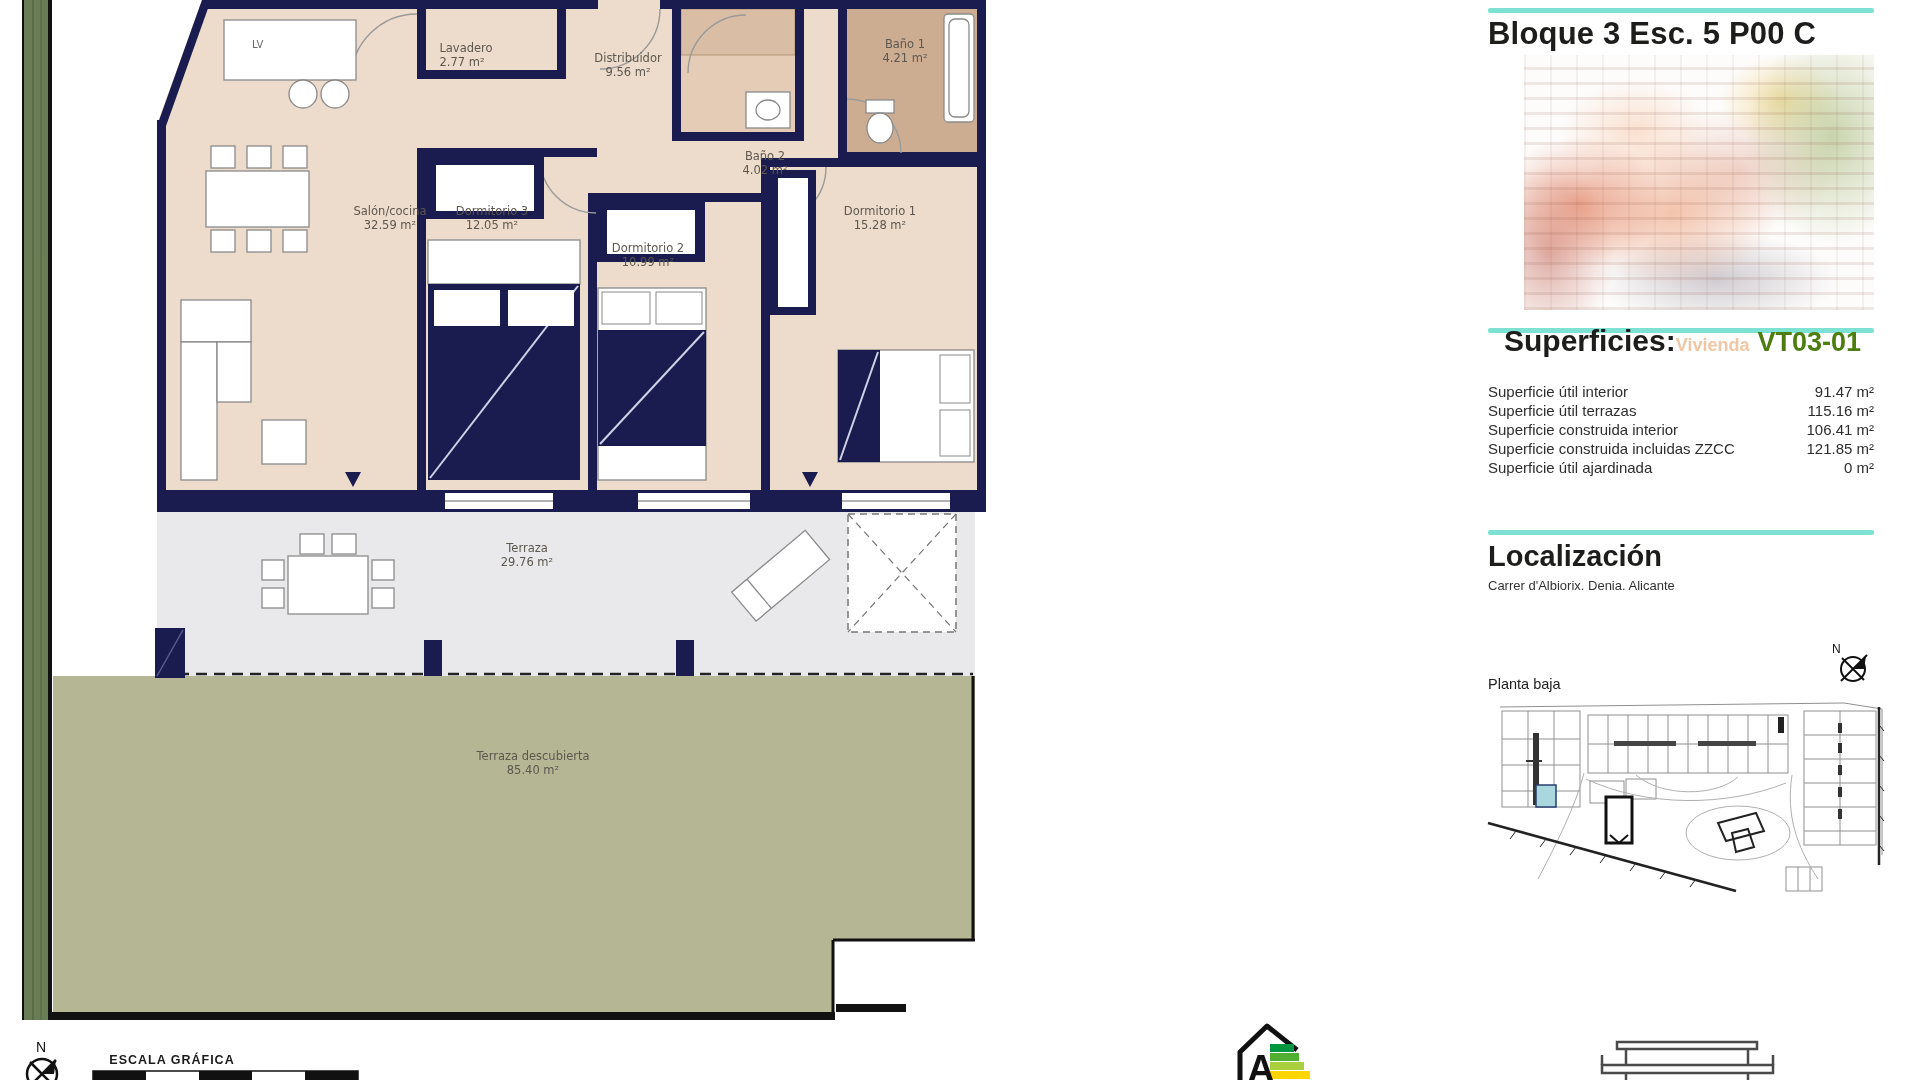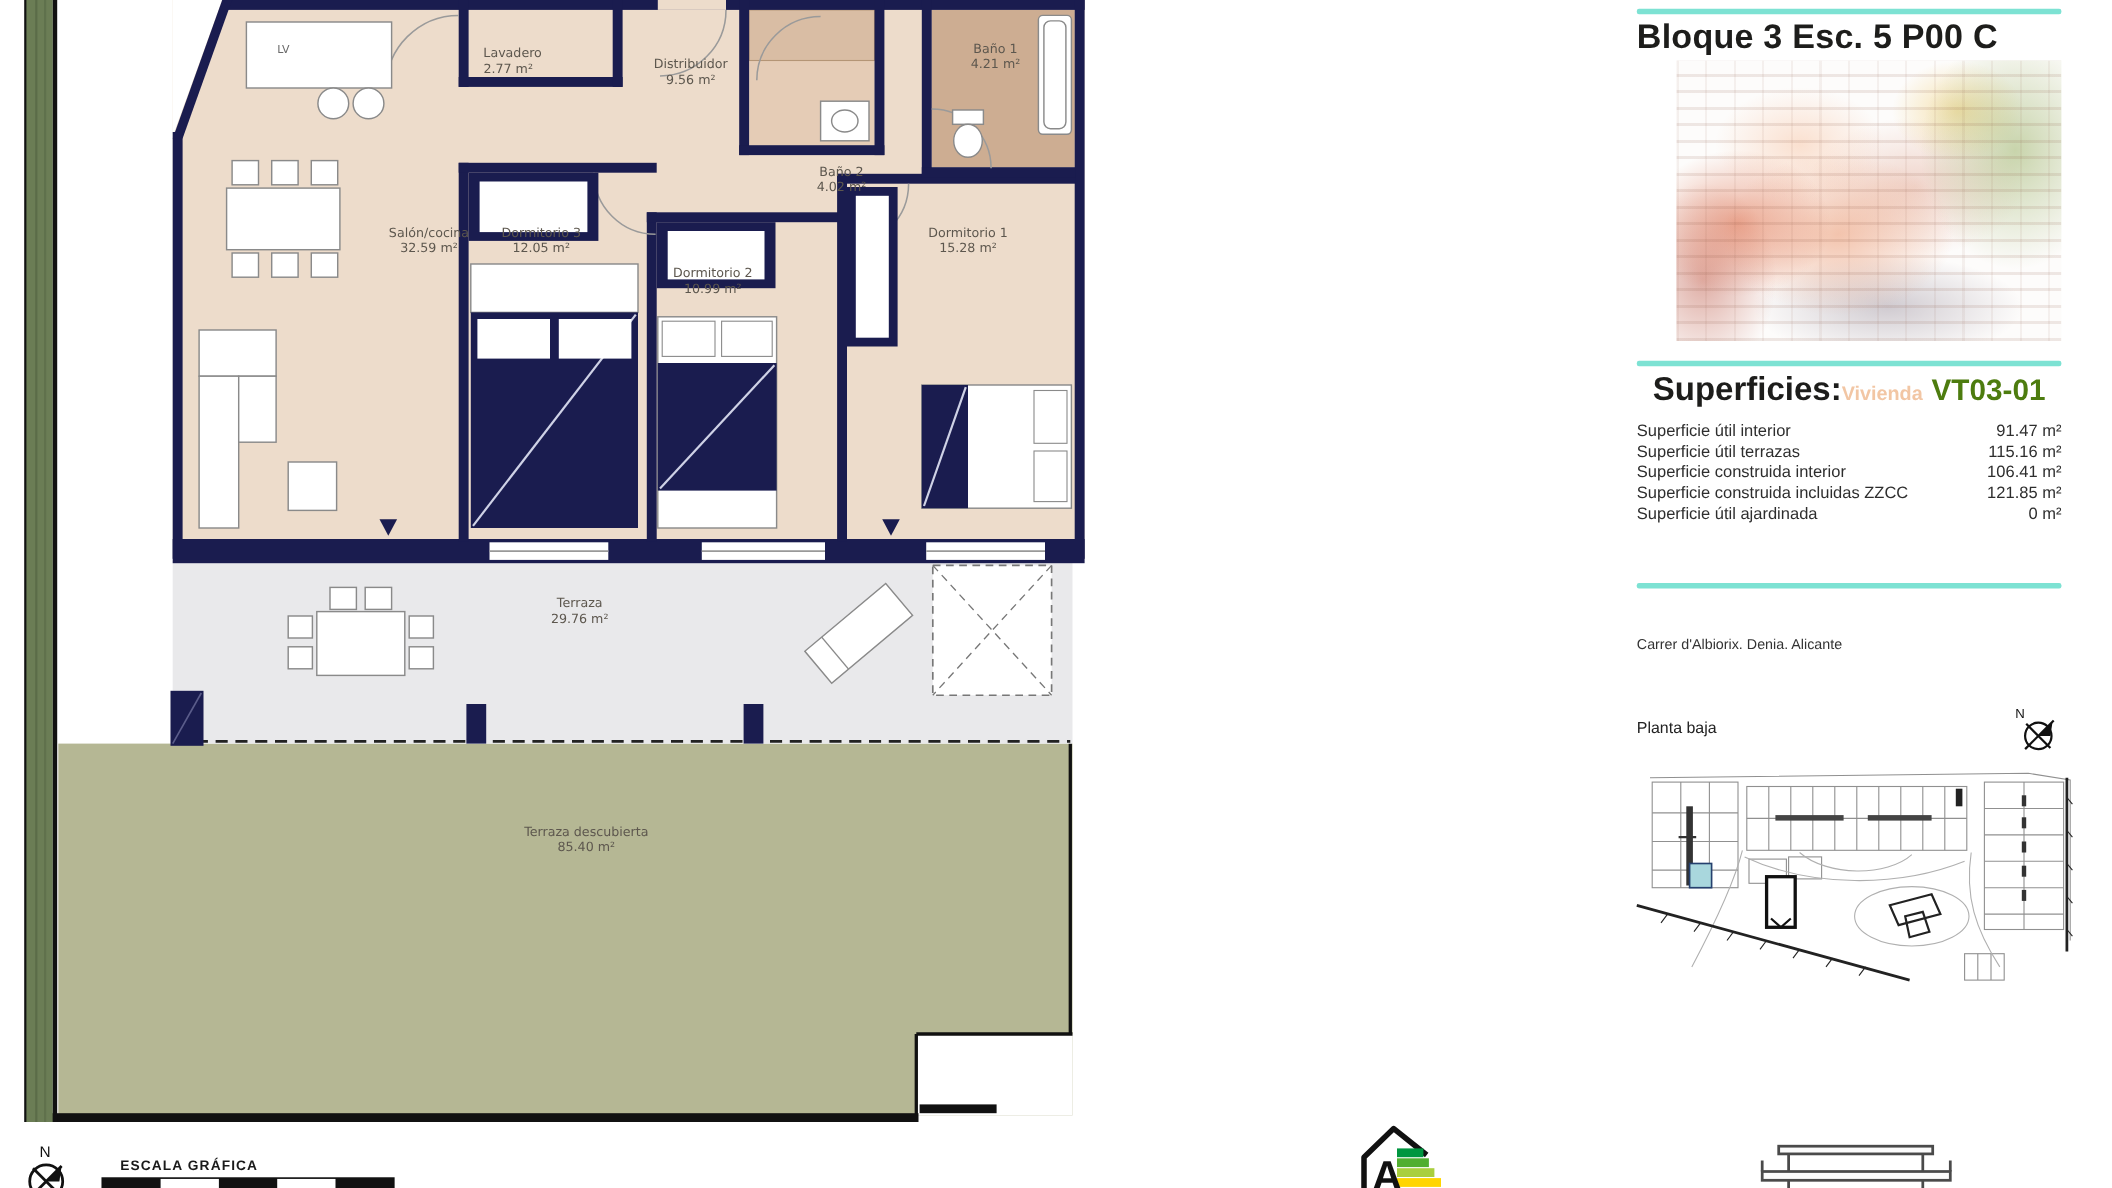--- a/index.html
+++ b/index.html
@@ -22,30 +22,30 @@
       radial-gradient(ellipse 120px 150px at 88% 32%, rgba(148,172,92,.50), transparent 72%),
       radial-gradient(ellipse 85px 65px at 73% 18%, rgba(238,202,110,.55), transparent 70%),
       radial-gradient(ellipse 170px 65px at 55% 88%, rgba(125,112,130,.35), transparent 72%),
       radial-gradient(ellipse 110px 75px at 32% 30%, rgba(246,182,142,.40), transparent 70%),
       radial-gradient(ellipse 140px 90px at 62% 45%, rgba(210,120,90,.30), transparent 70%),
       #fdfcfb;}
   .p-render::after{content:"";position:absolute;inset:0;background:
       repeating-linear-gradient(0deg, rgba(130,75,55,.12) 0 3px, transparent 3px 15px),
       repeating-linear-gradient(90deg, rgba(130,75,55,.07) 0 2px, transparent 2px 26px);}
   .p-rule2{top:328px;}
-  .p-suphead{top:338px;display:flex;justify-content:center;align-items:baseline;}
+  .p-suphead{top:324px;display:flex;justify-content:flex-start;align-items:baseline;margin-left:16px;}
   .sup-title{font-size:30px;font-weight:800;}
   .viv-label{font-size:18px;color:#F2C6A4;font-weight:600;margin-right:8px;}
   .viv-code{font-size:27px;color:#4d7c0f;font-weight:700;}
   .p-rows{top:382px;font-size:15px;color:#2e2e2e;}
   .s-row{display:flex;justify-content:space-between;line-height:19px;gap:48px;}
   .p-rule3{top:530px;}
   .p-loc{top:540px;font-size:29px;font-weight:800;}
   .p-addr{top:578px;font-size:13px;color:#333;}
-  .p-planta{top:654px;font-size:14.5px;color:#222;}
+  .p-planta{top:676px;font-size:14.5px;color:#222;}
   .p-compass{top:640px;left:auto;right:2px;width:44px;height:48px;}
   .p-siteplan{top:695px;left:-2px;width:400px;height:200px;}
 </style>
 </head>
 <body>
 
 <div id="sheet">
 
   <svg width="1920" height="1080" viewBox="0 0 1920 1080" style="position:absolute;left:0;top:0;">
 
@@ -310,20 +310,21 @@
         <span>121.85 m²</span>
       </div>
       <div class="s-row">
         <span>Superficie útil ajardinada</span>
         <span>0 m²</span>
       </div>
     </div>
 
     <div class="rule p-rule3"></div>
 
+    <h2 class="p-loc" style="margin:0;">Localización</h2>
     <div class="p-addr">Carrer d'Albiorix. Denia. Alicante</div>
 
     <div class="p-planta">Planta baja</div>
 
     <svg class="p-compass" viewBox="0 0 44 48">
       <text x="4" y="13" font-size="12" fill="#111" font-family="Liberation Sans, sans-serif">N</text>
       <circle cx="25" cy="29" r="12" fill="#fff" stroke="#111" stroke-width="2"></circle>
       <line x1="13" y1="41" x2="39" y2="15" stroke="#111" stroke-width="2"></line>
       <line x1="14" y1="18" x2="36" y2="40" stroke="#111" stroke-width="2"></line>
       <polygon points="25,29 38,16 36,29" fill="#111"></polygon>

